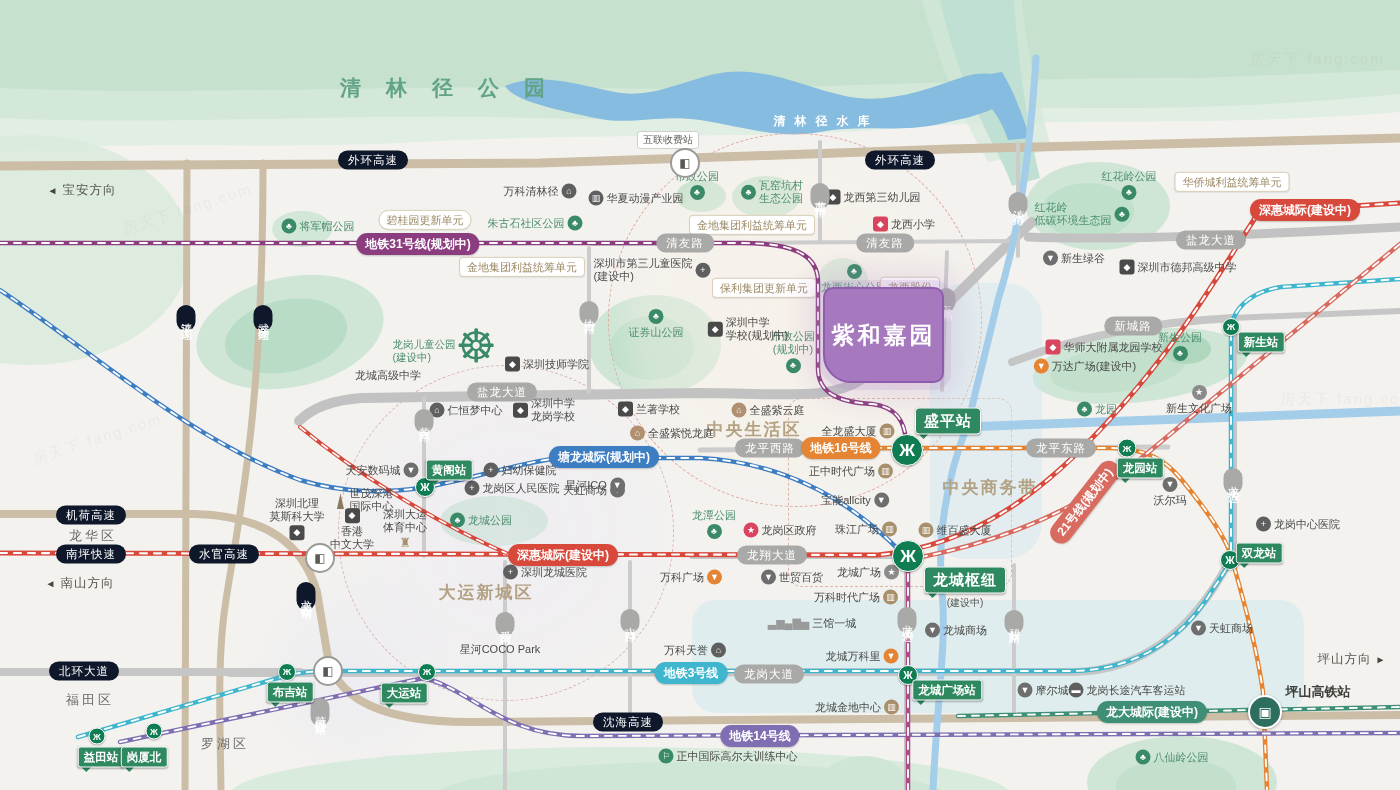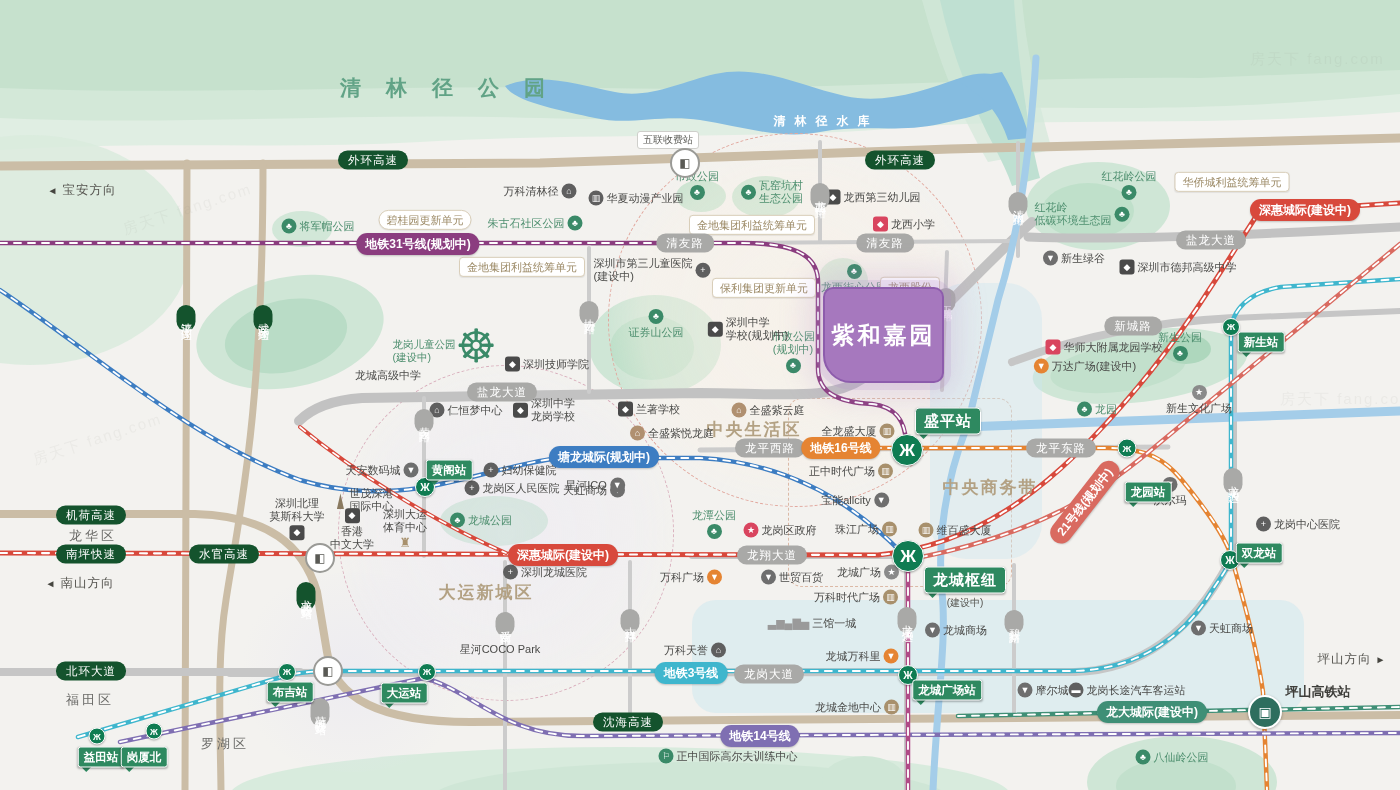--- a/index.html
+++ b/index.html
@@ -30,21 +30,21 @@
   .green-label{font-size:10.5px;color:#4e8f6f;text-align:left;z-index:6}
   .dir{display:flex;align-items:center;gap:4px;font-size:12.5px;color:#55544f;
        letter-spacing:1px;white-space:nowrap;z-index:6}
   .arr{font-size:10px;color:#45453f}
   .ubox{background:#fff;border:1px solid #d9ceb9;color:#9c8a66;font-size:11px;padding:2px 7px;
         border-radius:4px;text-align:center;line-height:1.3;box-shadow:0 1px 1px rgba(0,0,0,.07);z-index:7}
   .tlabel{background:#fff;border:1px solid #cfcfcb;color:#5f5f5a;font-size:10px;padding:1px 5px;
         border-radius:3px;white-space:nowrap;z-index:8}
   .gpill{background:#a9a9a7;color:#fff;font-size:11.5px;padding:2px 10px;border-radius:11px;
         letter-spacing:1px;white-space:nowrap;z-index:8}
-  .tpill{background:#14532d;color:#fff;font-size:11.5px;padding:2px 10px;border-radius:11px;
+  .tpill{background:#0f172a;color:#fff;font-size:11.5px;padding:2px 10px;border-radius:11px;
         letter-spacing:1px;white-space:nowrap;z-index:8}
   .vert{writing-mode:vertical-rl;padding:9px 2px;letter-spacing:2px;border-radius:10px}
   .mpill{color:#fff;font-size:12px;font-weight:bold;padding:2.5px 9px;border-radius:12px;
         white-space:nowrap;box-shadow:0 1px 2px rgba(0,0,0,.2);z-index:9}
   .flagwrap{display:flex;flex-direction:column;align-items:center;gap:2px;z-index:12}
   .flag{position:relative;background:#2e8960;color:#fff;font-size:11.5px;font-weight:bold;
         padding:2px 5px;border-radius:3px;border:1px solid #fff;box-shadow:0 1px 2px rgba(0,0,0,.28);white-space:nowrap}
   .flag:after{content:"";position:absolute;left:4px;bottom:-3.5px;width:7px;height:7px;
         background:#2e8960;transform:rotate(45deg);z-index:-1}
   .flag.big{font-size:15px;padding:3px 8px;border-radius:4px;letter-spacing:1px}
@@ -228,38 +228,38 @@
       <div class="abs gpill vert" style="left: 630px; top: 621px;">吉祥路</div>
       <div class="abs gpill vert" style="left: 907px; top: 620px;">龙城大道</div>
       <div class="abs gpill vert" style="left: 1014px; top: 622px;">碧新路</div>
       <div class="abs gpill vert" style="left: 1233px; top: 481px;">龙岗大道</div>
       <div class="abs gpill vert" style="left: 320px; top: 712px;">荷坳收费站</div>
       <div class="abs tpill" style="left: 373px; top: 160px;">外环高速</div>
       <div class="abs tpill" style="left: 900px; top: 160px;">外环高速</div>
       <div class="abs tpill" style="left: 91px; top: 515px;">机荷高速</div>
       <div class="abs tpill" style="left: 91px; top: 554px;">南坪快速</div>
       <div class="abs tpill" style="left: 224px; top: 554px;">水官高速</div>
-      <div class="abs tpill" style="left: 91px; top: 671px; border-radius: 9px;">北环大道</div>
+      <div class="abs tpill" style="left: 84px; top: 671px;">北环大道</div>
       <div class="abs tpill" style="left: 628px; top: 722px;">沈海高速</div>
       <div class="abs tpill vert" style="left: 186px; top: 318px;">清平高速</div>
       <div class="abs tpill vert" style="left: 263px; top: 318px;">武深高速</div>
       <div class="abs tpill vert" style="left: 306px; top: 596px;">龙岗收费站</div>
       <div class="abs mpill" style="left: 418px; top: 244px; background: rgb(139, 61, 127);">地铁31号线(规划中)</div>
       <div class="abs mpill" style="left: 604px; top: 457px; background: rgb(61, 125, 194);">塘龙城际(规划中)</div>
       <div class="abs mpill" style="left: 563px; top: 555px; background: rgb(216, 73, 60);">深惠城际(建设中)</div>
       <div class="abs mpill" style="left: 1305px; top: 210px; background: rgb(216, 73, 60);">深惠城际(建设中)</div>
       <div class="abs mpill" style="left: 841px; top: 448px; background: rgb(229, 132, 50);">地铁16号线</div>
       <div class="abs mpill" style="left: 691px; top: 673px; background: rgb(63, 182, 205);">地铁3号线</div>
       <div class="abs mpill" style="left: 760px; top: 736px; background: rgb(127, 111, 178);">地铁14号线</div>
       <div class="abs mpill" style="left: 1152px; top: 712px; background: rgb(63, 143, 118);">龙大城际(建设中)</div>
       <div class="abs mpill" style="left: 1085px; top: 502px; background: rgb(217, 106, 96); transform: translate(-50%, -50%) rotate(-52deg);">21号线(规划中)</div>
       <div class="abs flagwrap" style="left: 948px; top: 421px;"><div class="flag big">盛平站</div></div>
       <div class="abs flagwrap" style="left: 449px; top: 470px;"><div class="flag">黄阁站</div></div>
       <div class="abs flagwrap" style="left: 1261px; top: 342px;"><div class="flag">新生站</div></div>
-      <div class="abs flagwrap" style="left: 1140px; top: 492px; margin-left: 8px;"><div class="flag">龙园站</div></div>
+      <div class="abs flagwrap" style="left: 1140px; top: 468px;"><div class="flag">龙园站</div></div>
       <div class="abs flagwrap" style="left: 1259px; top: 553px;"><div class="flag">双龙站</div></div>
       <div class="abs flagwrap" style="left: 290px; top: 692px;"><div class="flag">布吉站</div></div>
       <div class="abs flagwrap" style="left: 404px; top: 693px;"><div class="flag">大运站</div></div>
       <div class="abs flagwrap" style="left: 101px; top: 757px;"><div class="flag">益田站</div></div>
       <div class="abs flagwrap" style="left: 144px; top: 757px;"><div class="flag">岗厦北</div></div>
       <div class="abs flagwrap" style="left: 947px; top: 690px;"><div class="flag">龙城广场站</div></div>
       <div class="abs flagwrap" style="left: 965px; top: 588px;"><div class="flag big">龙城枢纽</div><div class="flag-sub">(建设中)</div></div>
       <div class="abs mico" style="left: 97px; top: 736px; width: 15px; height: 15px; font-size: 8.7px;">Ж</div>
       <div class="abs mico" style="left: 154px; top: 731px; width: 15px; height: 15px; font-size: 8.7px;">Ж</div>
       <div class="abs mico" style="left: 287px; top: 672px; width: 16px; height: 16px; font-size: 9.28px;">Ж</div>

